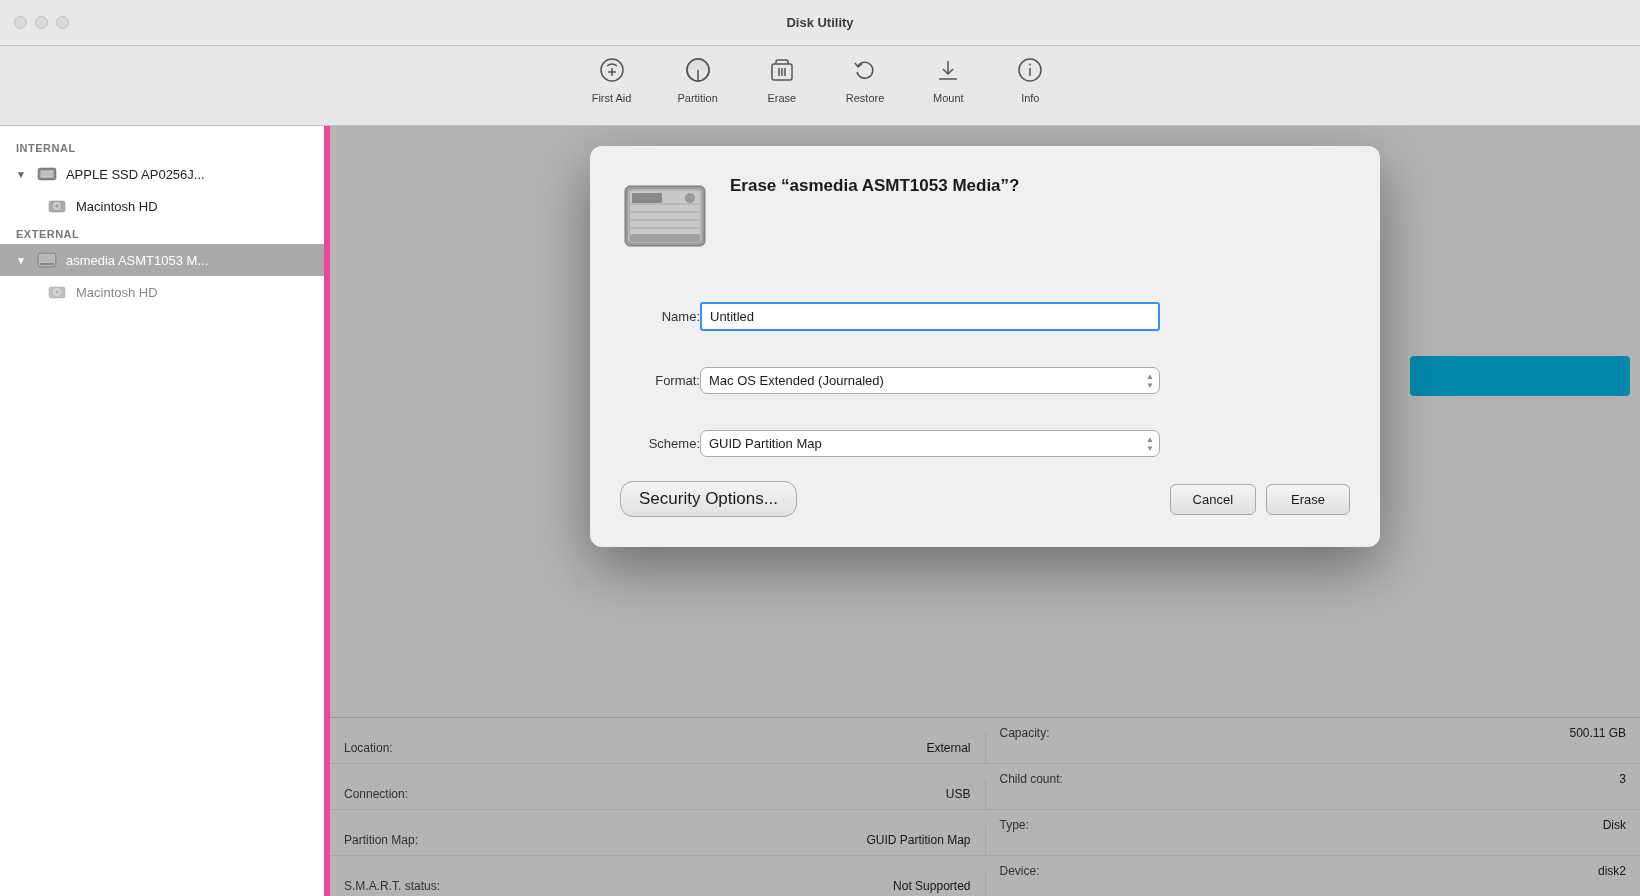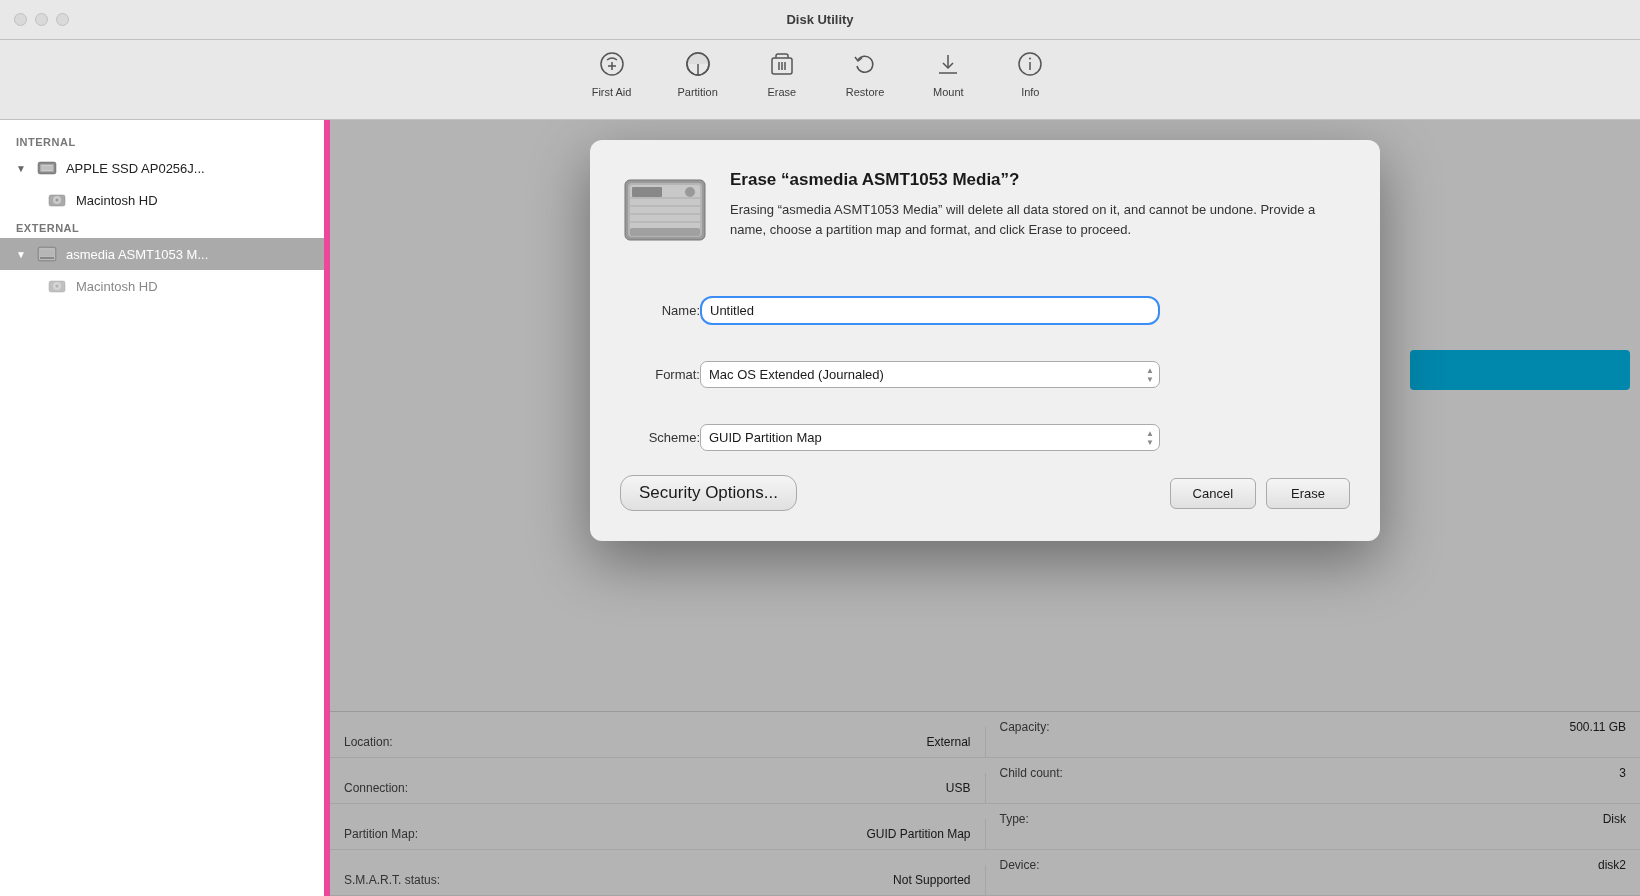--- a/index.html
+++ b/index.html
@@ -9,21 +9,21 @@
       background: #d6d6d6;
       width: 1640px;
       height: 896px;
       overflow: hidden;
       position: relative;
     }
 
     
     .title-bar {
       background: #e8e8e8;
-      height: 40px;
+      height: 46px;
       display: flex;
       align-items: center;
       justify-content: center;
       border-bottom: 1px solid #c0c0c0;
       position: relative;
     }
 
     .traffic-lights {
       position: absolute;
       left: 14px;
@@ -252,21 +252,21 @@
       text-align: right;
       width: 80px;
       flex-shrink: 0;
     }
 
     .form-input {
       flex: 1;
       padding: 5px 8px;
       font-size: 13px;
       border: 2px solid #3a8df5;
-      border-radius: 12px;
+      border-radius: 3px;
       background: #fff;
       outline: none;
       color: #1a1a1a;
       max-width: 460px;
     }
 
     .select-wrapper {
       flex: 1;
       max-width: 460px;
       position: relative;
@@ -540,21 +540,20 @@
             <line x1="10" y1="28" x2="80" y2="28" stroke="#aaa" stroke-width="1"></line>
             <line x1="10" y1="36" x2="80" y2="36" stroke="#aaa" stroke-width="1"></line>
             <line x1="10" y1="44" x2="80" y2="44" stroke="#aaa" stroke-width="1"></line>
             <line x1="10" y1="52" x2="80" y2="52" stroke="#aaa" stroke-width="1"></line>
             <rect x="12" y="17" width="30" height="10" rx="1" fill="#888"></rect>
             <circle cx="70" cy="22" r="5" fill="#999"></circle>
           </svg>
 
           <div>
             <div class="modal-title">Erase “asmedia ASMT1053 Media”?</div>
-            <div class="modal-desc">Erasing “asmedia ASMT1053 Media” will delete all data stored on it, and cannot be undone. Provide a name, choose a partition map and format, and click Erase to proceed.</div>
           </div>
         </div>
 
         <div class="modal-form">
 
           <div class="form-row">
             <label class="form-label">Name:</label>
             <input type="text" class="form-input" value="Untitled" style="">
           </div>
 

